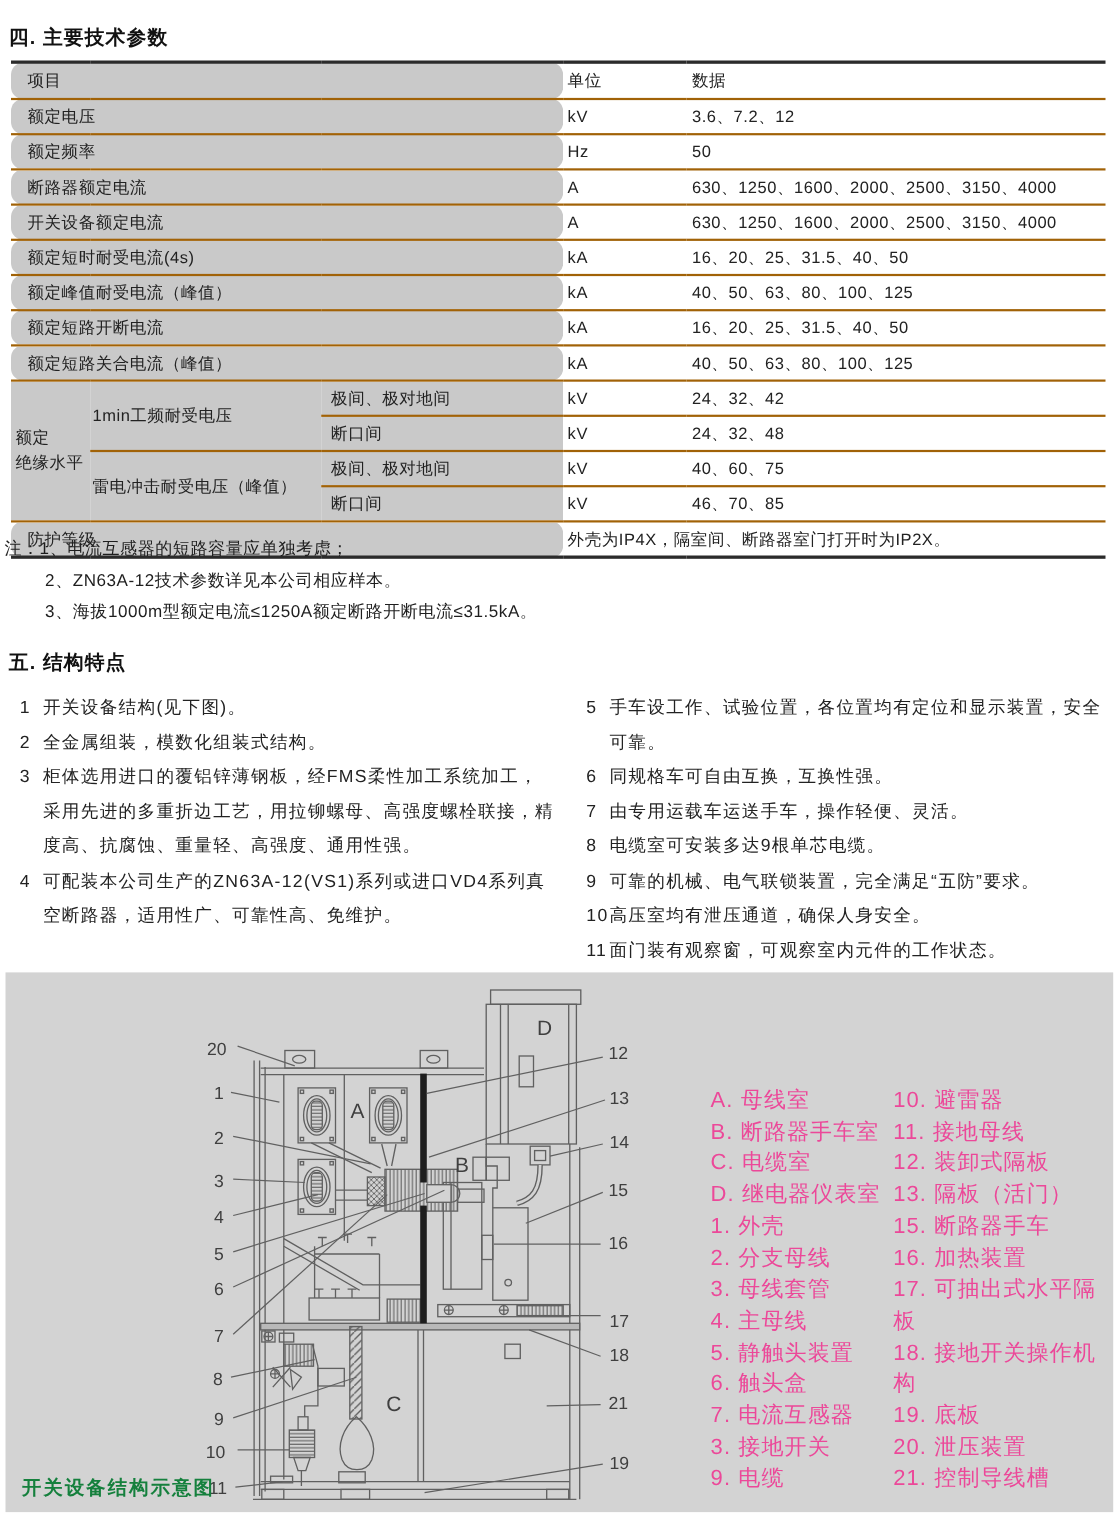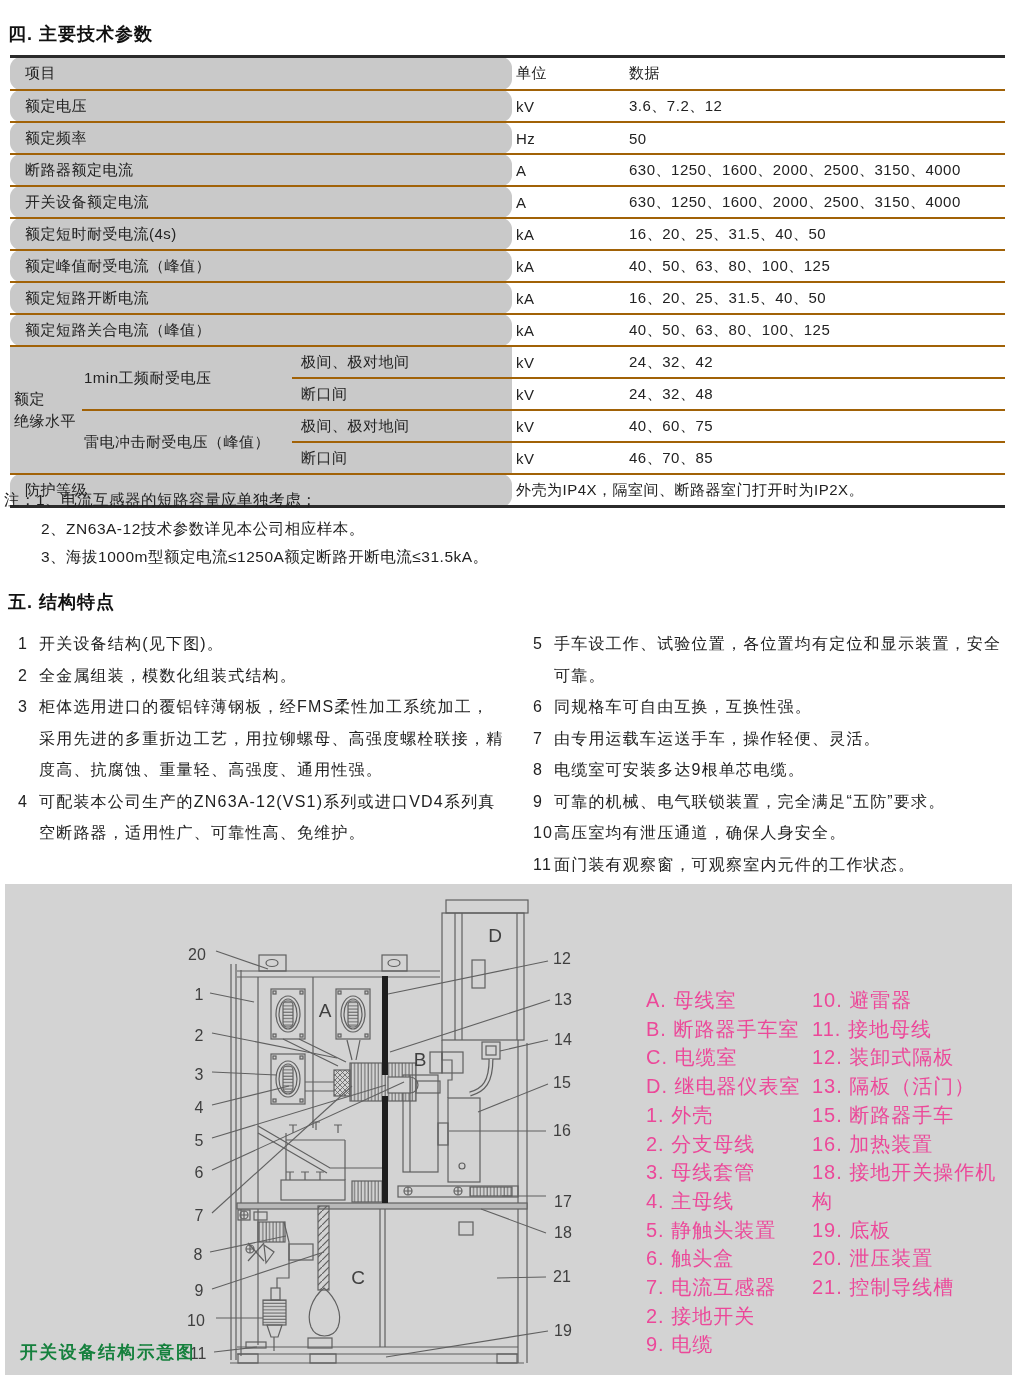--- a/index.html
+++ b/index.html
@@ -400,30 +400,31 @@
     <div class="legend-item">B. 断路器手车室</div>
     <div class="legend-item">C. 电缆室</div>
     <div class="legend-item">D. 继电器仪表室</div>
     <div class="legend-item">1. 外壳</div>
     <div class="legend-item">2. 分支母线</div>
     <div class="legend-item">3. 母线套管</div>
     <div class="legend-item">4. 主母线</div>
     <div class="legend-item">5. 静触头装置</div>
     <div class="legend-item">6. 触头盒</div>
     <div class="legend-item">7. 电流互感器</div>
-    <div class="legend-item">2. 接地开关</div>
+    <div class="legend-item">3. 接地开关</div>
     <div class="legend-item">9. 电缆</div>
   </div>
 <div class="legend-col" id="legendR">
 
 <div class="legend-item">10. 避雷器</div>
     <div class="legend-item">11. 接地母线</div>
     <div class="legend-item">12. 装卸式隔板</div>
     <div class="legend-item">13. 隔板（活门）</div>
     <div class="legend-item">15. 断路器手车</div>
     <div class="legend-item">16. 加热装置</div>
+    <div class="legend-item">17. 可抽出式水平隔板</div>
     <div class="legend-item">18. 接地开关操作机构</div>
     <div class="legend-item">19. 底板</div>
     <div class="legend-item">20. 泄压装置</div>
     <div class="legend-item">21. 控制导线槽</div>
   </div>
 
 <div id="diagram-caption">开关设备结构示意图</div>
 
 </body></html>

